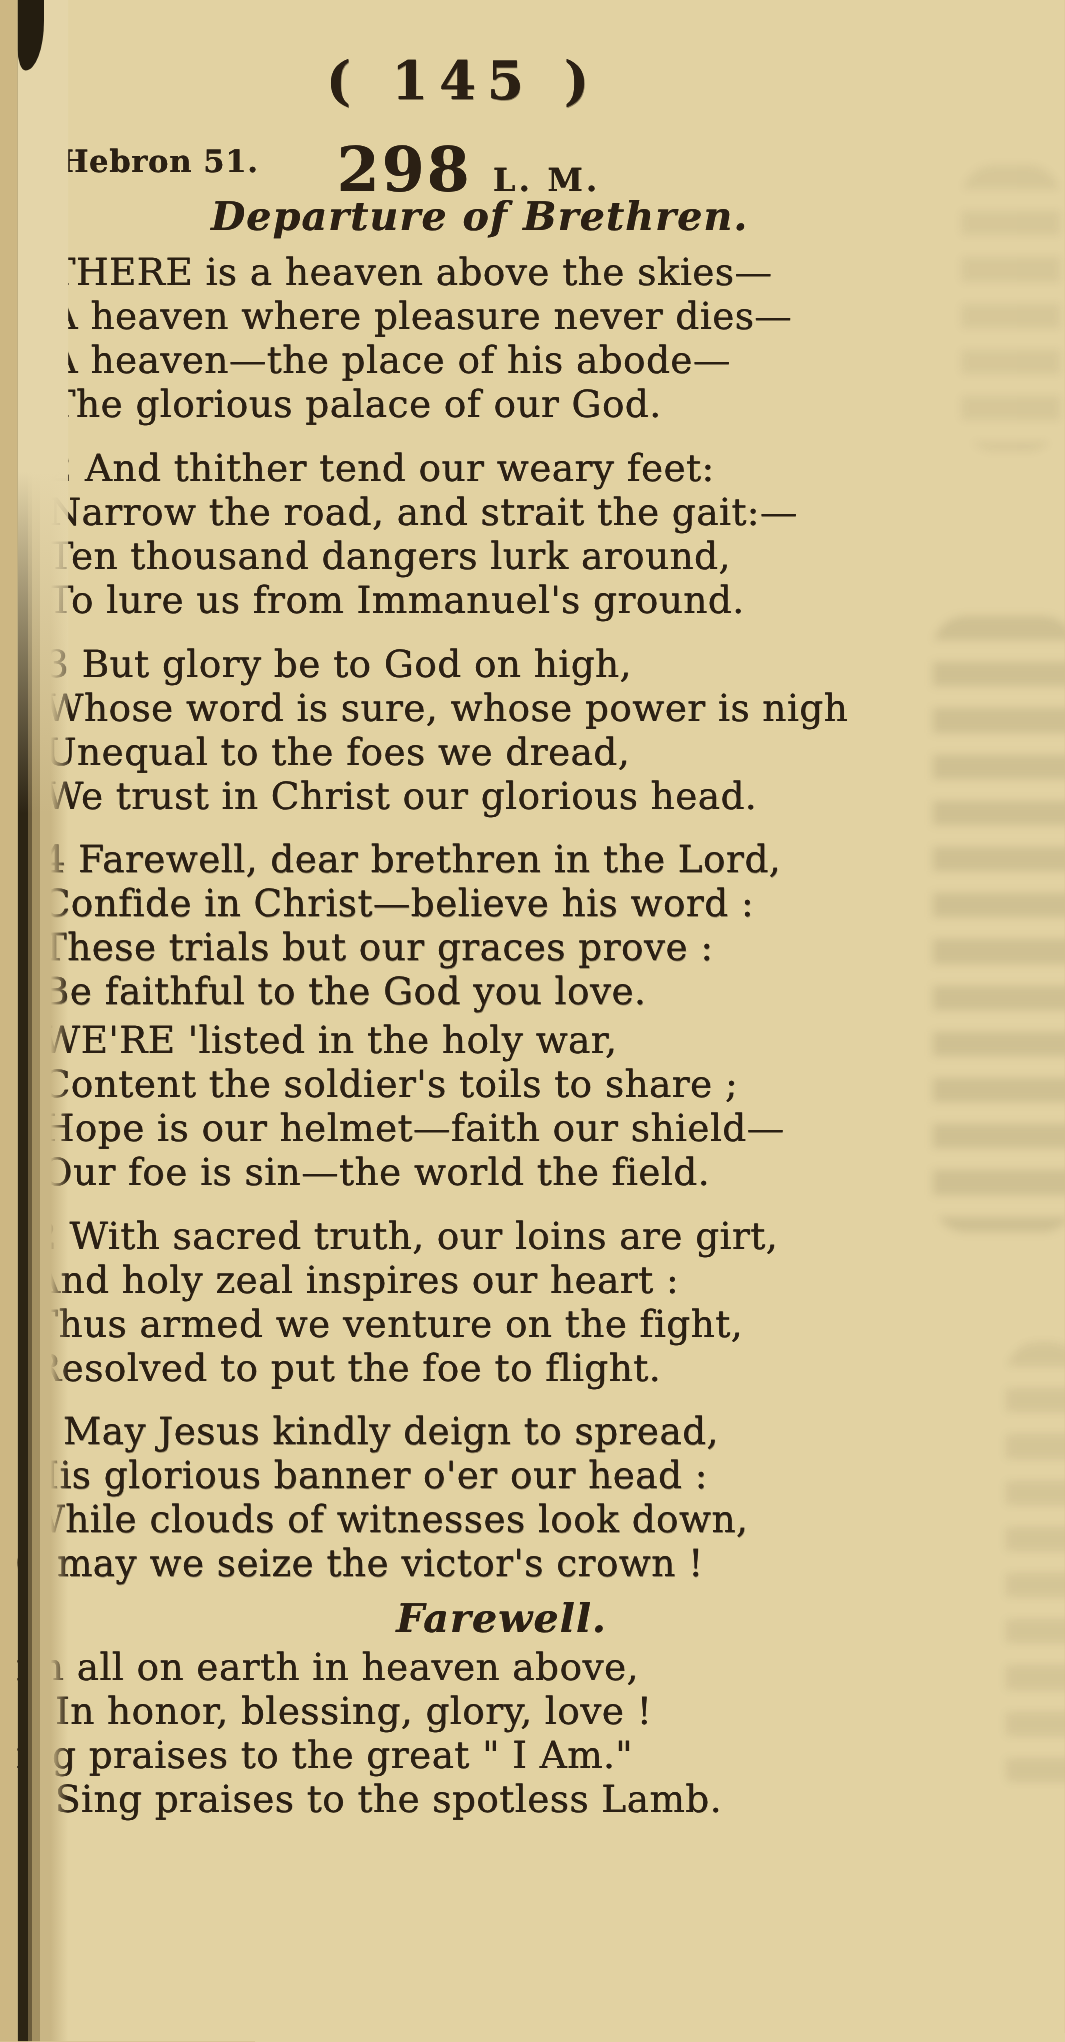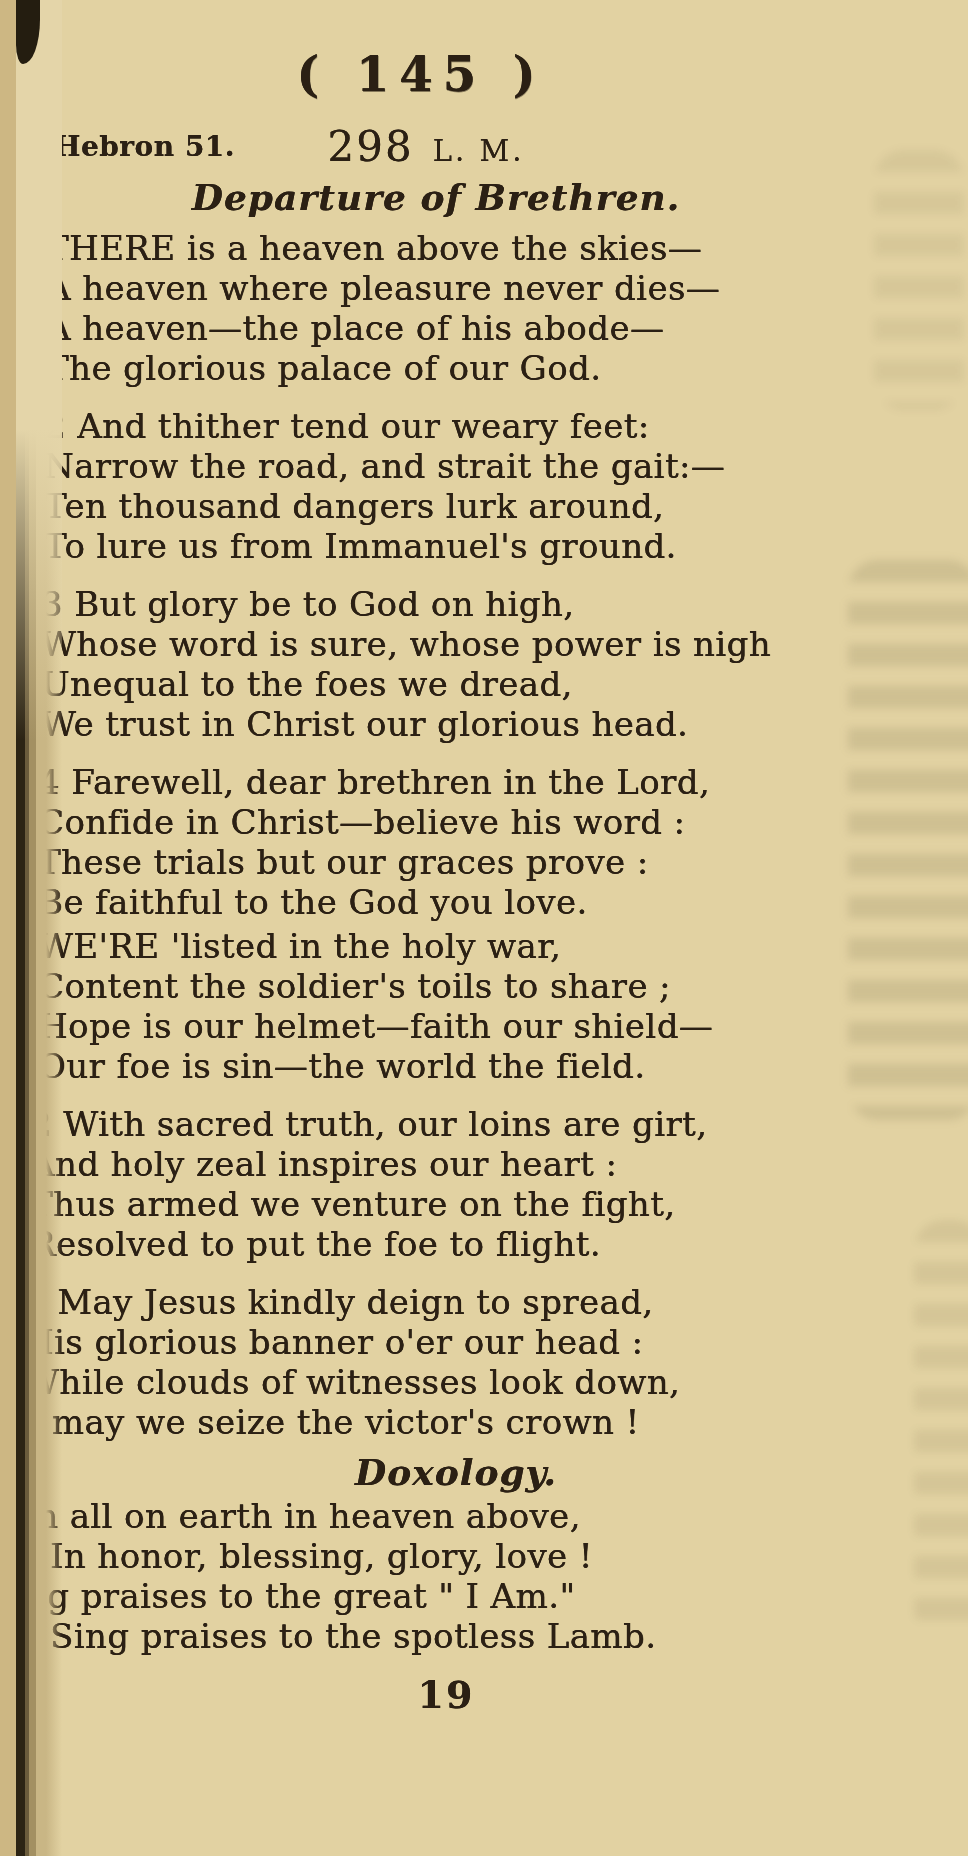--- a/index.html
+++ b/index.html
@@ -61,22 +61,22 @@
     font-size:48px;line-height:48px;font-weight:bold;text-align:center;
     letter-spacing:10px;margin-left:-70px;
     text-shadow:0 0 .5px currentColor, .5px .5px .6px rgba(40,30,18,.5);
   }
   .header-row{position:relative;height:46px;margin-top:24px;}
   .tune{
     position:absolute;left:8px;top:8px;font-size:28px;font-weight:bold;letter-spacing:.5px;
     text-shadow:0 0 .4px currentColor;
   }
   .num-meter{text-align:center;margin-left:-60px;}
-  .hymn-num{font-size:42px;font-weight:normal;letter-spacing:2px;text-shadow:0 0 .6px currentColor;}
-  .meter{font-size:29px;font-weight:normal;letter-spacing:3px;margin-left:14px;text-shadow:0 0 .4px currentColor;}
+  .hymn-num{font-size:56px;font-weight:bold;letter-spacing:2px;text-shadow:0 0 .6px currentColor;}
+  .meter{font-size:29px;font-weight:bold;letter-spacing:3px;margin-left:14px;text-shadow:0 0 .4px currentColor;}
   .hymn-title{
     font-size:36px;line-height:38px;font-style:italic;font-weight:bold;text-align:center;
     margin:10px 0 0 -40px;letter-spacing:1px;text-shadow:0 0 .4px currentColor;
   }
   .stanza{margin-top:12px;}
   .stanza + .stanza{margin-top:18px;}
   .num-heading{
     font-size:42px;line-height:46px;font-weight:bold;text-align:center;
     margin:14px 0 2px -20px;letter-spacing:2px;text-shadow:0 0 .6px currentColor;
   }
@@ -163,30 +163,29 @@
       <div class="line">Resolved to put the foe to flight.</div>
     </div>
 
     <div class="stanza shift-f">
       <div class="line">3 May Jesus kindly deign to spread,</div>
       <div class="line">His glorious banner o'er our head :</div>
       <div class="line">While clouds of witnesses look down,</div>
       <div class="line edge-clip">Oh may we seize the victor's crown !</div>
     </div>
 
-    <div class="dox-heading">Doxology.</div>
+    <div class="dox-heading">Farewell.</div>
 
     <div class="stanza shift-f" style="margin-top:4px;">
       <div class="line edge-clip">Join all on earth in heaven above,</div>
       <div class="line indent">In honor, blessing, glory, love !</div>
       <div class="line edge-clip">Sing praises to the great " I Am."</div>
       <div class="line indent">Sing praises to the spotless Lamb.</div>
     </div>
 
-    <div class="sig-mark">19</div>
 
   </div>
 
   <div class="binding"></div>
   <div class="binding-fade"></div>
   <div class="corner-tl"></div>
 
 </div>
 
 </body></html>

